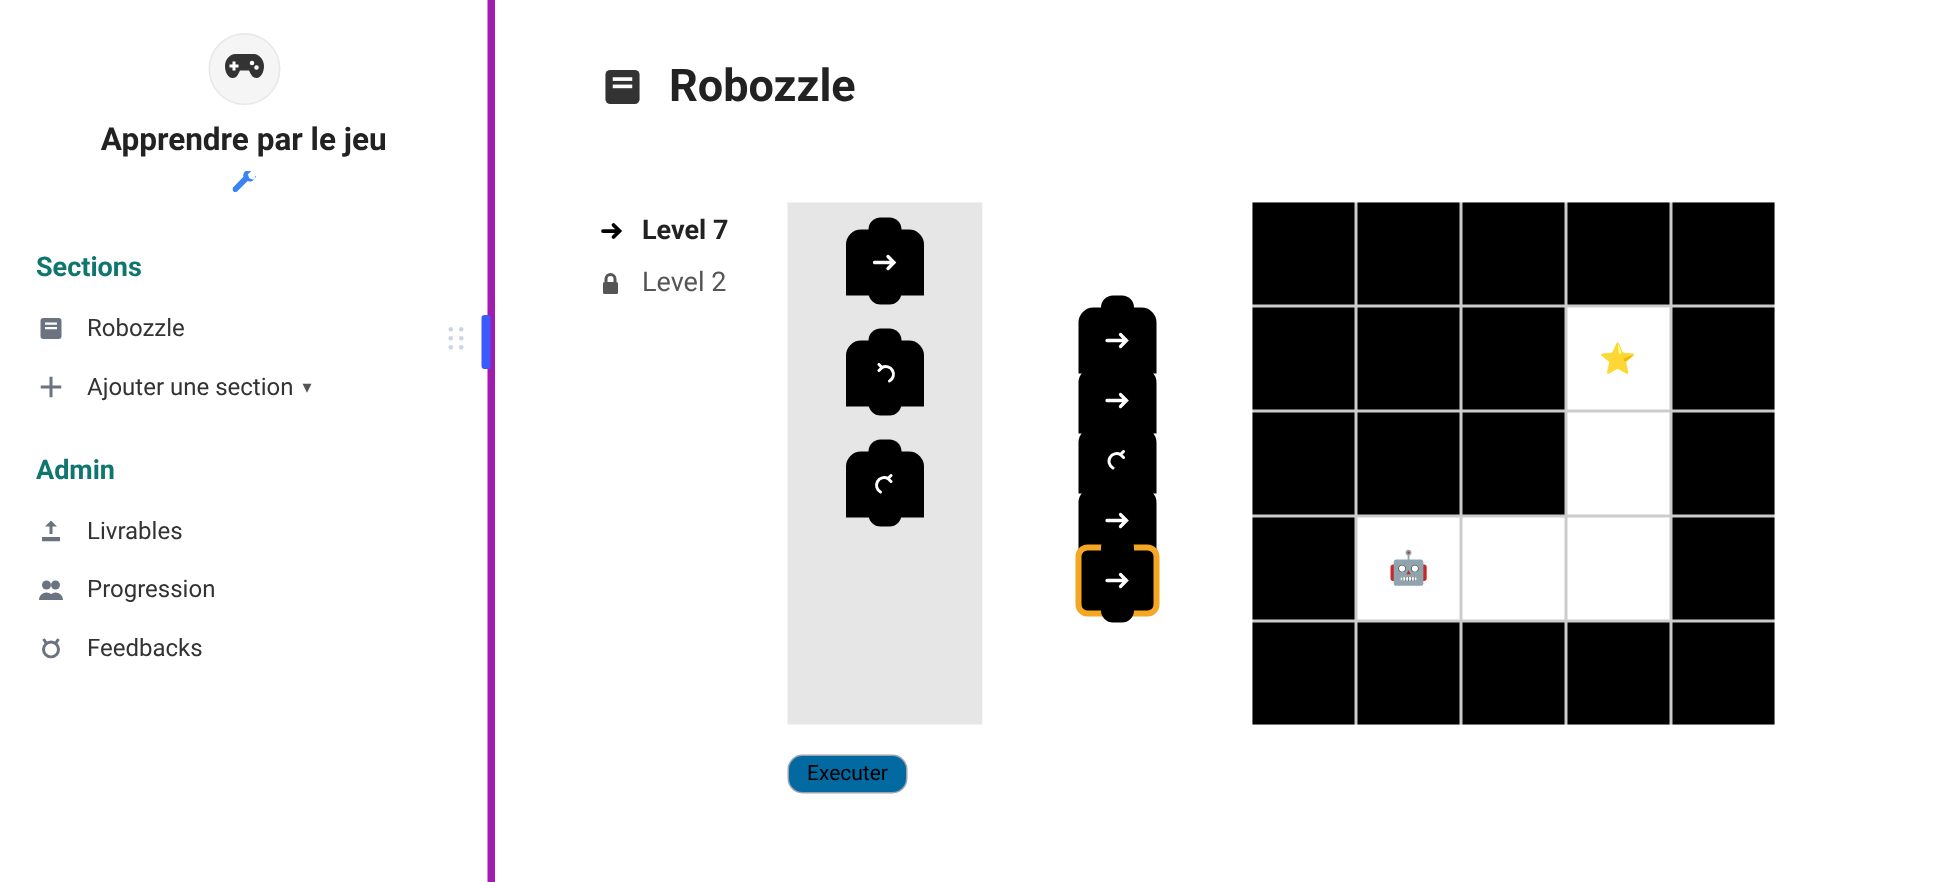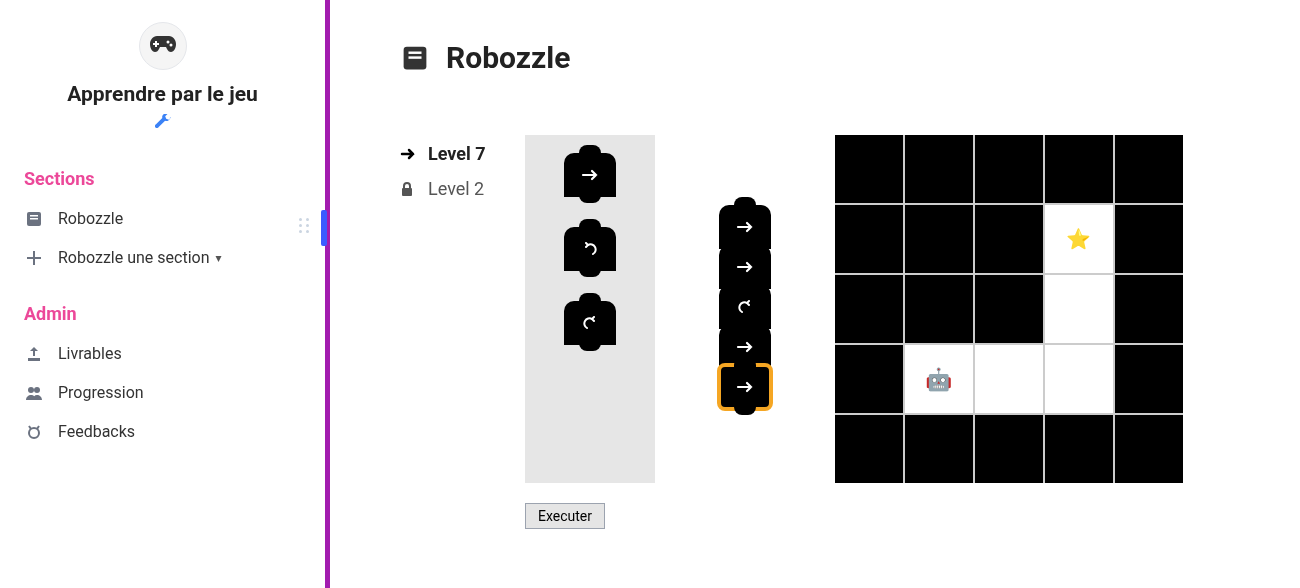--- a/index.html
+++ b/index.html
@@ -4,21 +4,21 @@
   <style>
     * { margin:0; padding:0; box-sizing:border-box; font-family:-apple-system,BlinkMacSystemFont,"Segoe UI",Roboto,Helvetica,Arial,sans-serif; }
     body { background:#fff; height:588px; width:1300px; overflow:hidden; display:flex; }
 
     
     .sidebar { width:330px; height:100%; border-right:5px solid #a21caf; position:relative; }
     .logo-wrap { text-align:center; padding-top:22px; }
     .logo { width:48px; height:48px; border-radius:50%; background:#f5f5f5; border:1px solid #e5e7eb; display:inline-flex; align-items:center; justify-content:center; }
     .site-title { font-size:21px; font-weight:700; color:#222; text-align:center; margin-top:12px; }
     .wrench { text-align:center; margin-top:8px; color:#3b82f6; }
-    .section-heading { font-size:18px; font-weight:700; color:#ec4899; padding:0 24px; margin-top:34px; }
+    .section-heading { font-size:18px; font-weight:700; color:#0f766e; padding:0 24px; margin-top:34px; }
     .nav-list { margin-top:10px; }
     .nav-item { display:flex; align-items:center; padding:10px 24px; font-size:16px; color:#333; cursor:pointer; }
     .nav-item .icon { width:20px; color:#6b7280; margin-right:14px; display:inline-flex; align-items:center; justify-content:center; }
     .nav-item .chev { margin-left:6px; color:#555; font-size:12px; }
     .active-marker { position:absolute; right:-2px; top:210px; height:36px; width:6px; background:#3b5bff; border-radius:2px; }
     .drag-dots { position:absolute; right:14px; top:218px; width:12px; display:grid; grid-template-columns:4px 4px; grid-gap:3px; }
     .drag-dots span { width:3px; height:3px; background:#cbd5e1; border-radius:50%; }
 
     
     .main { flex:1; padding:40px 40px 0 70px; }
@@ -49,21 +49,21 @@
     .cell.white { background:#fff; }
 
     
     .block { width:52px; height:44px; background:#000; position:relative; border-top-left-radius:10px; border-top-right-radius:10px; display:flex; align-items:center; justify-content:center; }
     .block::before { content:""; position:absolute; top:-8px; left:50%; transform:translateX(-50%); width:22px; height:12px; background:#000; border-radius:8px 8px 0 0; }
     .block::after  { content:""; position:absolute; bottom:-6px; left:50%; transform:translateX(-50%); width:22px; height:10px; background:#000; border-radius:0 0 8px 8px; }
     .block svg, .block span.sym { position:relative; z-index:2; color:#fff; font-size:15px; }
 
     .block.highlight { outline:4px solid #f5a623; outline-offset:-2px; border-radius:6px; }
 
-    .exec-btn { display:inline-block; margin-top:20px; padding:4px 12px; font-size:14px; border:1px solid #9ca3af; background:#e5e5e5; cursor:pointer; border-radius:0; }
+    .exec-btn { display:inline-block; margin-top:20px; padding:4px 12px; font-size:14px; border:1px solid #9ca3af; background:#0369a1; cursor:pointer; border-radius:10px; }
 
     .below-wrap { width:435px; margin-left:125px; }
 
     
     .star { color:#f5a623; font-size:20px; }
     .robot { font-size:22px; }
   </style>
 </head>
 <body>
 
@@ -100,21 +100,21 @@
       </span>
       <span>Robozzle</span>
     </div>
     <div class="nav-item">
       <span class="icon">
         <svg width="14" height="14" viewBox="0 0 14 14" fill="currentColor">
             <rect x="6" y="0" width="2" height="14"></rect>
             <rect x="0" y="6" width="14" height="2"></rect>
           </svg>
       </span>
-      <span>Robozzle une section</span>
+      <span>Ajouter une section</span>
       <span class="chev">▾</span>
     </div>
   </div>
 
   <div class="section-heading" style="margin-top:26px">Admin</div>
   <div class="nav-list">
     <div class="nav-item">
       <span class="icon">
         <svg width="14" height="14" viewBox="0 0 14 14" fill="currentColor">
             <path d="M7 0l4 4H8v5H6V4H3z"></path>

